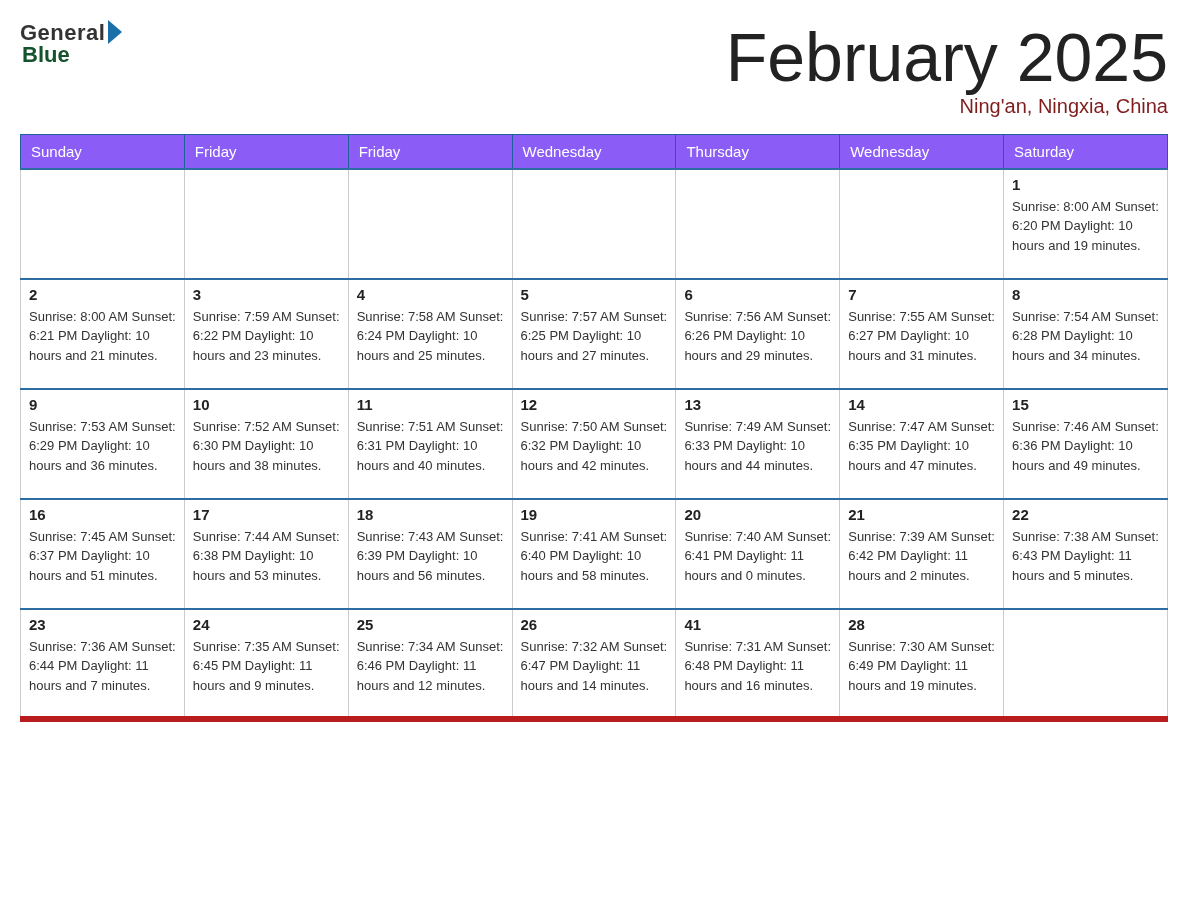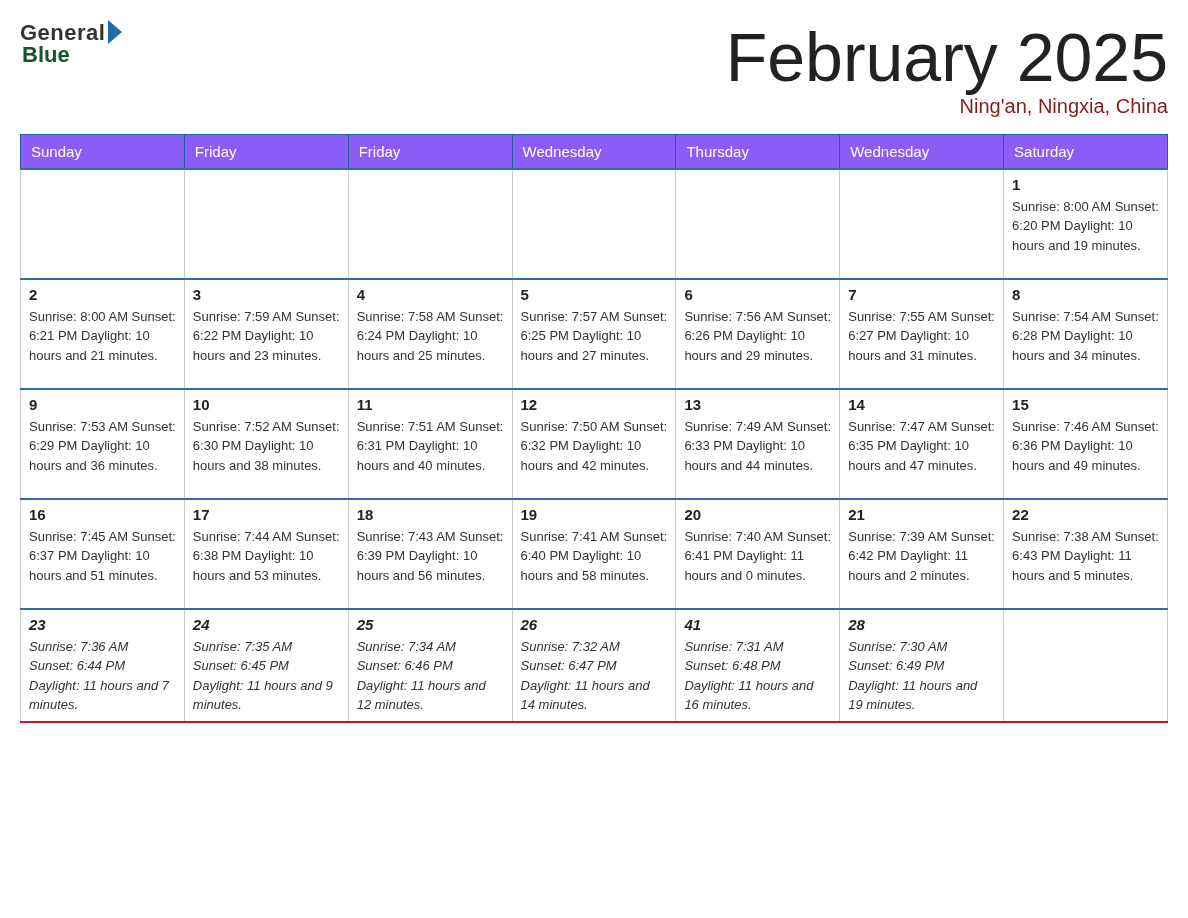--- a/index.html
+++ b/index.html
@@ -98,22 +98,21 @@
     }
     .day-info {
       font-size: 13px;
       color: #333;
       line-height: 1.5;
     }
     .empty-cell {
       background: #fff;
     }
     .calendar tbody tr:last-child td {
-      border-bottom: 2px solid #b91c1c;
-      font-style: italic;
+      border-bottom: 6px solid #b91c1c;
     }
   </style>
 </head>
 <body>
 
 <div class="header">
   <div class="logo">
     <div class="logo-top">
       <span class="logo-general">General</span>
       <div class="logo-arrow"></div>

